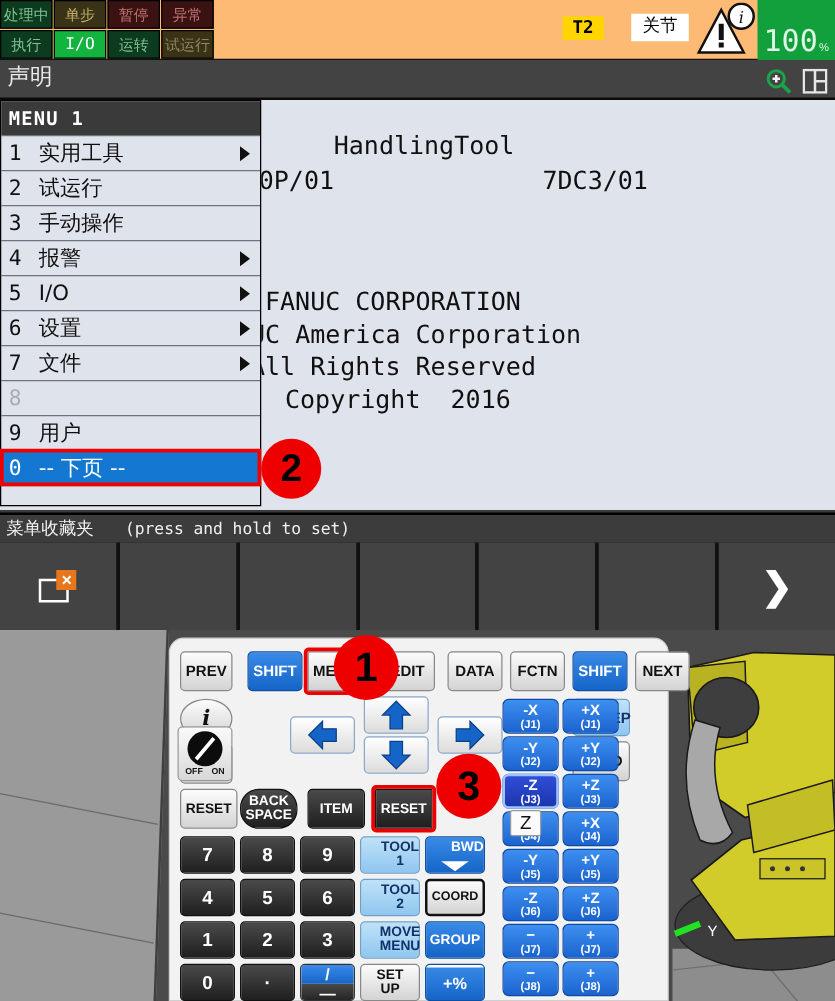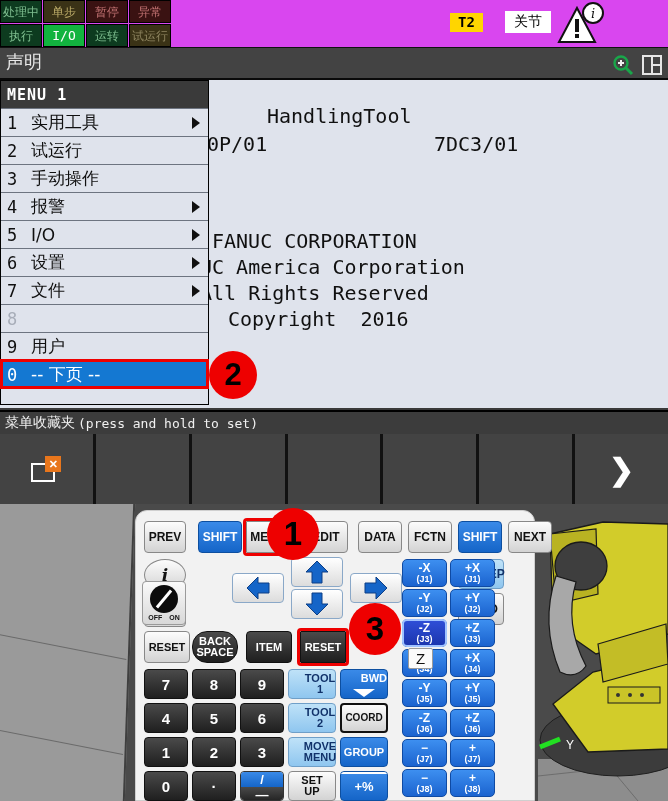--- a/index.html
+++ b/index.html
@@ -7,21 +7,21 @@
     width: 668px; height: 801px;
     background: #3a3a3a;
     font-family: "Liberation Sans", sans-serif;
     overflow: hidden;
   }
   #root { position: relative; width: 668px; height: 801px; }
 
   
   .statusbar {
     position: absolute; left: 0; top: 0; width: 668px; height: 48px;
-    background: #d946ef;
+    background: #fdba74;
     border-bottom: 1px solid #111;
   }
   .stat-grid { position: absolute; left: 0; top: 0; width: 172px; height: 48px; }
   .stat-cell {
     position: absolute; width: 42px; height: 23px;
     display: flex; align-items: center; justify-content: center;
     font-family: "DejaVu Sans Mono", monospace;
     font-size: 13px; line-height: 1;
     border: 1px solid #000;
     white-space: nowrap;
@@ -119,20 +119,21 @@
   .menu-item.sel .num { color: #fff; }
   .menu-blank { height: 16px; border-top: 1px solid #6d7480; }
 
   
   .fav-label {
     position: absolute; left: 0; top: 410px; width: 668px; height: 24px;
     background: #3c3c3c; color: #f0f0f0;
     font-family: "DejaVu Sans", sans-serif;
     font-size: 14px; display: flex; align-items: center; padding-left: 5px;
     border-top: 2px solid #000;
+    gap: 22px;
   }
   .fav-label .hint { font-family: "DejaVu Sans Mono", monospace; font-size: 13px; margin-left: 3px; }
   .fkeys {
     position: absolute; left: 0; top: 434px; width: 668px; height: 70px;
     display: flex; background: #111;
   }
   .fkey {
     flex: 1; background: #434343; margin-right: 3px;
     position: relative; display: flex; align-items: center; justify-content: center;
   }
@@ -342,20 +343,24 @@
     <div class="warn-icon">
       <svg width="48" height="44" viewBox="0 0 48 44">
         <polygon points="20,6 38,40 2,40" fill="#ffffff" stroke="#111" stroke-width="2"></polygon>
         <rect x="18" y="17" width="4" height="13" fill="#111"></rect>
         <rect x="18" y="32" width="4" height="4" fill="#111"></rect>
         <circle cx="36" cy="11" r="10" fill="#ffffff" stroke="#111" stroke-width="2"></circle>
         <text x="36" y="16" font-family="DejaVu Serif, serif" font-size="13" font-style="italic" text-anchor="middle" fill="#111">i</text>
       </svg>
     </div>
 
+    <div class="ovr-box">
+      <span class="ovr-num">100</span>
+      <span class="ovr-pct">%</span>
+    </div>
   </div>
 
   <div class="titlebar">
     <div class="title-text">声明</div>
     <div class="title-icons">
       <span>
         <svg width="22" height="22" viewBox="0 0 22 22">
           <circle cx="9" cy="9" r="6.5" fill="none" stroke="#19a64a" stroke-width="2.4"></circle>
           <line x1="13.5" y1="13.5" x2="20" y2="20" stroke="#19a64a" stroke-width="3"></line>
           <line x1="6" y1="9" x2="12" y2="9" stroke="#f0f0f0" stroke-width="2"></line>

